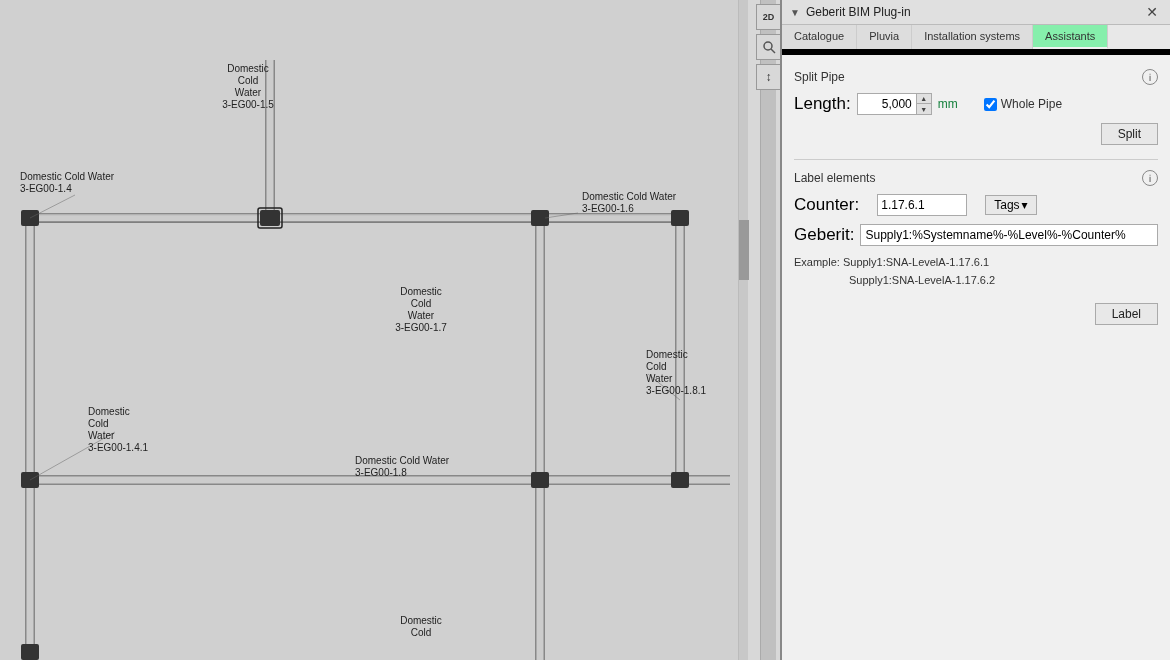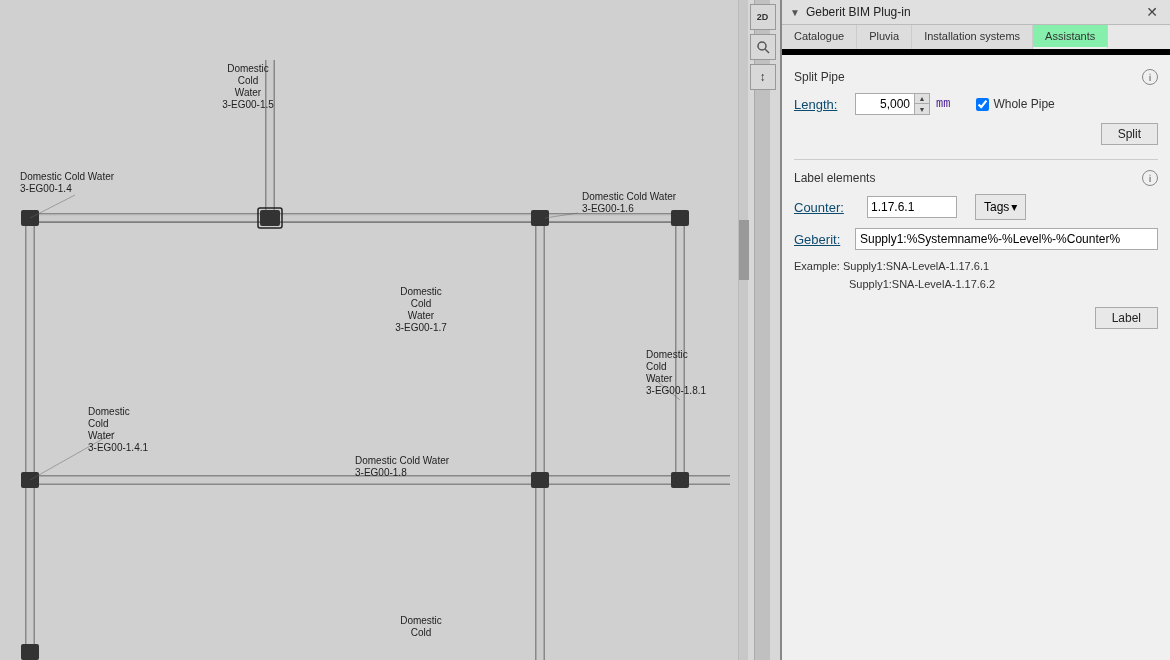--- a/index.html
+++ b/index.html
@@ -17,21 +17,21 @@
     #cad-area {
       flex: 1;
       background: #d8d8d8;
       position: relative;
       overflow: hidden;
     }
 
     
     #cad-toolbar {
       position: absolute;
-      right: 10px;
+      right: 4px;
       top: 0;
       width: 16px;
       height: 100%;
       background: #c0c0c0;
       border-left: 1px solid #aaa;
       display: flex;
       flex-direction: column;
       align-items: center;
       padding-top: 4px;
       gap: 4px;
@@ -154,24 +154,23 @@
 
     
     .form-row {
       display: flex;
       align-items: center;
       margin-bottom: 8px;
       gap: 6px;
     }
 
     .form-label {
-      font-size: 13px;
-      color: #0c4a6e;
+      font-size: 17px;
+      color: #000000;
       min-width: 55px;
-      text-decoration: underline;
     }
 
     .spinner-input {
       display: flex;
       align-items: center;
     }
 
     .spinner-input input {
       width: 60px;
       border: 1px solid #aaa;
@@ -202,22 +201,21 @@
       justify-content: center;
       color: #444;
     }
 
     .spinner-btn:first-child {
       border-bottom: 1px solid #aaa;
     }
 
     .unit-label {
       font-size: 12px;
-      color: #4c1d95;
-      font-family: Liberation Mono, monospace;
+      color: #15803d;
     }
 
     .checkbox-row {
       display: flex;
       align-items: center;
       gap: 4px;
     }
 
     .checkbox-row input[type="checkbox"] {
       cursor: pointer;
@@ -267,21 +265,21 @@
 
     .tags-btn {
       border: 1px solid #aaa;
       background: #e8e8e8;
       padding: 2px 8px;
       font-size: 12px;
       cursor: pointer;
       display: flex;
       align-items: center;
       gap: 2px;
-      height: 26px;
+      height: 20px;
     }
 
     .pattern-row {
       display: flex;
       align-items: center;
       gap: 6px;
       margin-bottom: 8px;
     }
 
     .pattern-input {

